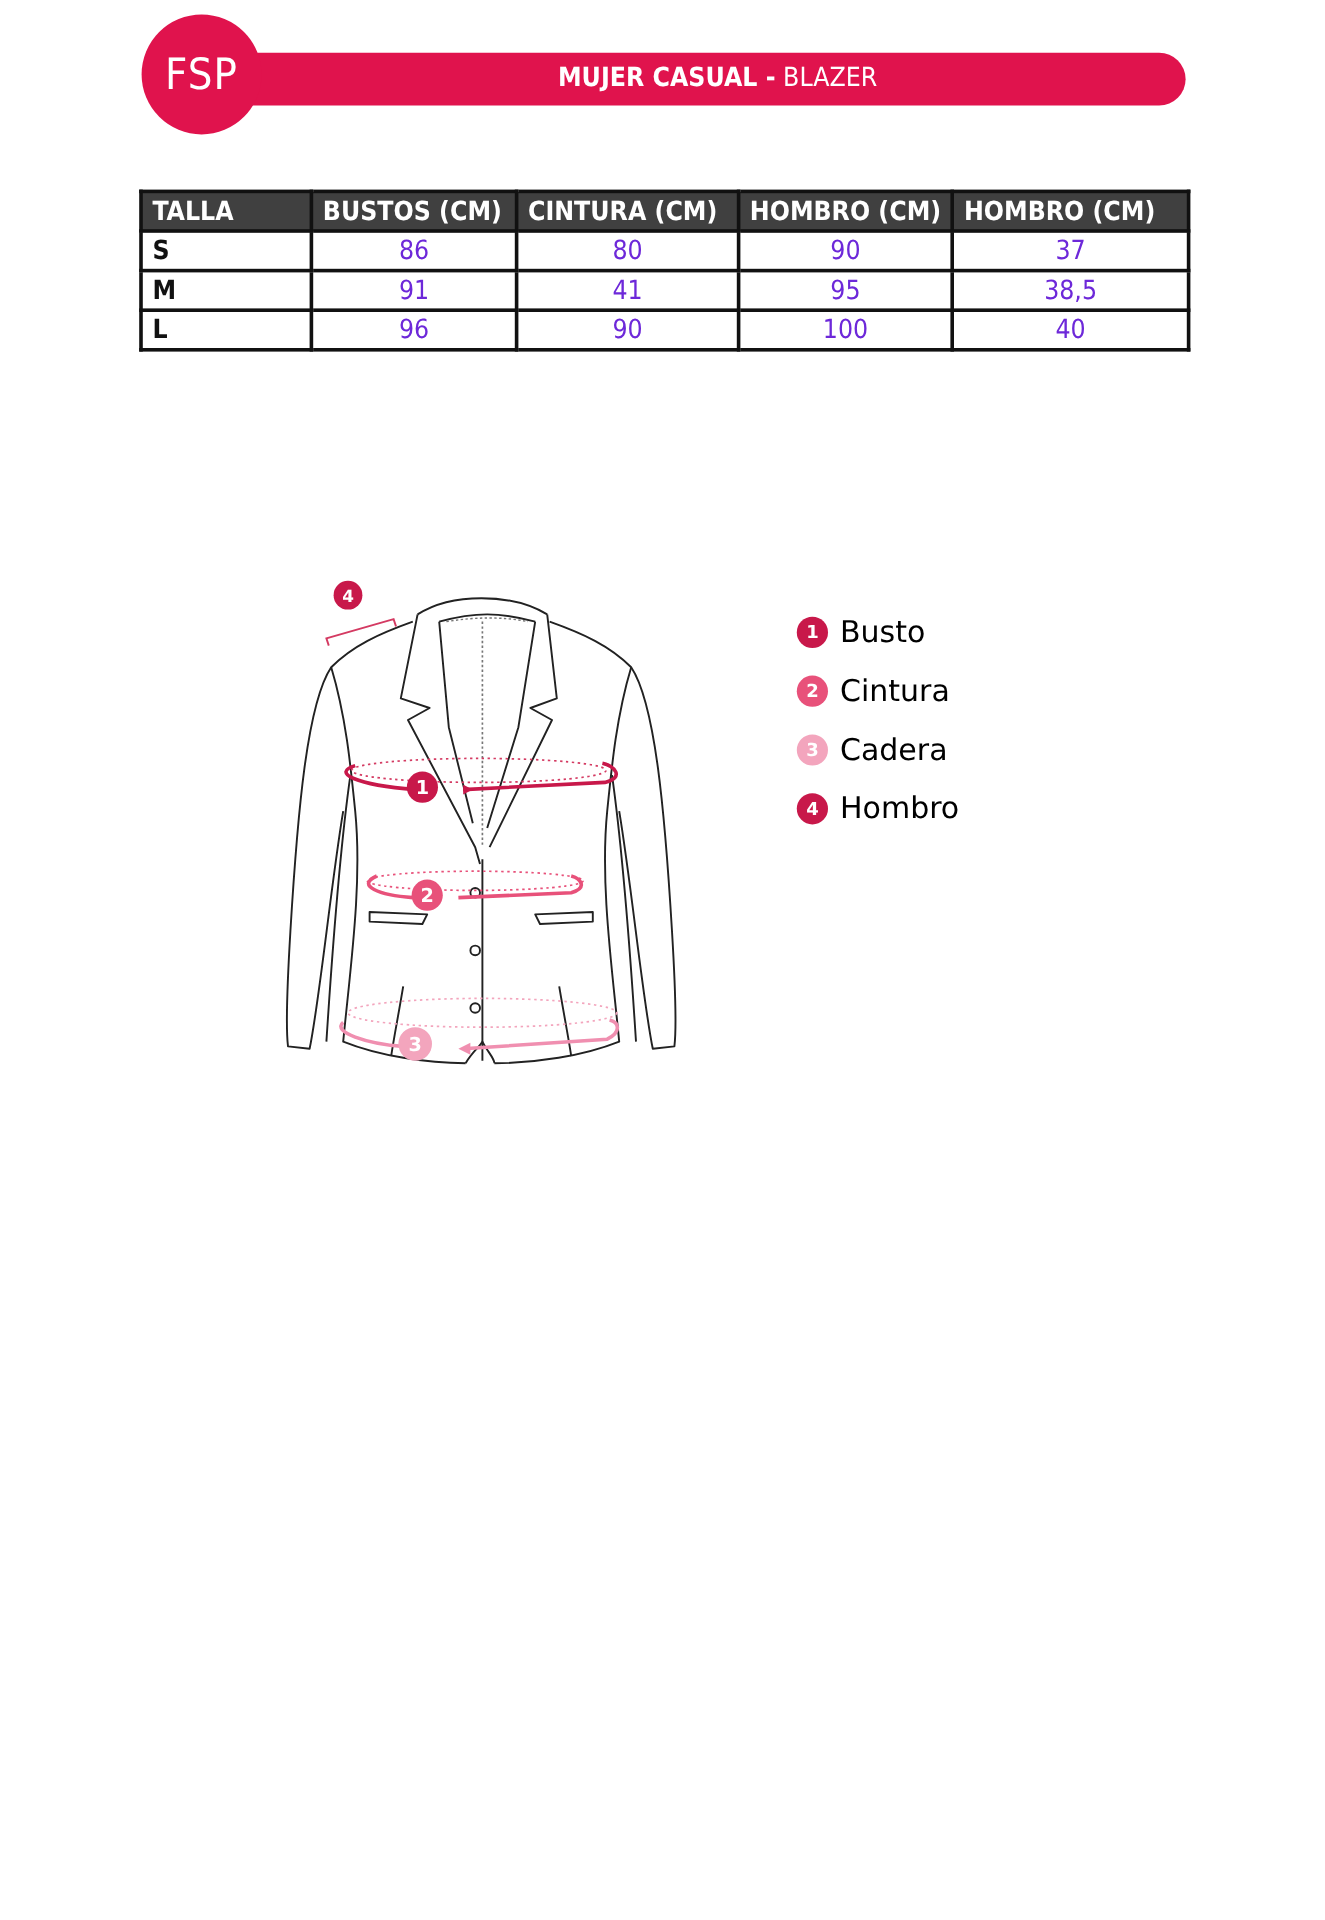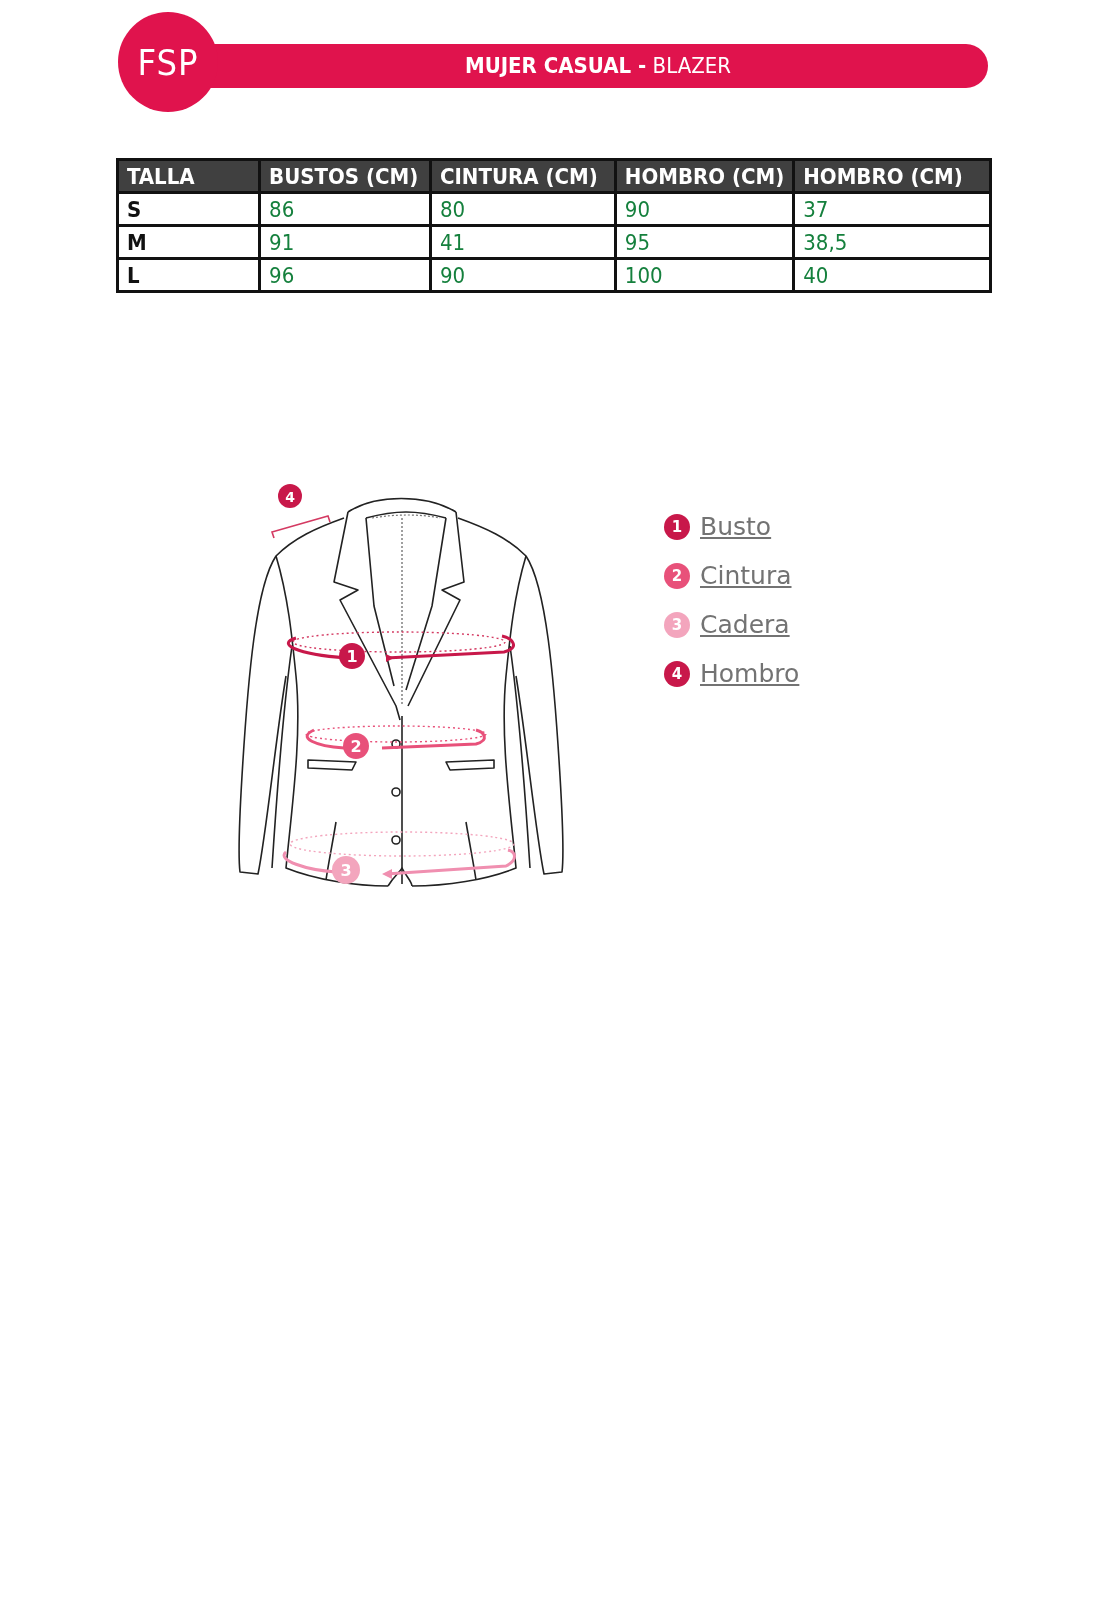--- a/index.html
+++ b/index.html
@@ -21,33 +21,33 @@
   .logo span { color: #ffffff; font-size: 36px; font-family: "DejaVu Sans Condensed", "DejaVu Sans", sans-serif;
                letter-spacing: 1px; }
 
   
   table.sizes { position: absolute; left: 116px; top: 158px; width: 876px;
                 border-collapse: collapse; border: 3px solid #111; }
   table.sizes th, table.sizes td { border: 3px solid #111; height: 30px; padding: 0 8px;
                 font-family: "DejaVu Sans Condensed", "DejaVu Sans", sans-serif; font-size: 22px; }
   table.sizes th { background: #404040; color: #ffffff; font-weight: bold; text-align: left;
                    white-space: nowrap; }
-  table.sizes td { color: #15803d; }
+  table.sizes td { color: #6d28d9; text-align: center; }
   table.sizes td.size { text-align: left; font-weight: bold; color: #111; }
   .c0 { width: 124px; } .c1 { width: 152px; } .c2 { width: 166px; } .c3 { width: 156px; } .c4 { width: 178px; }
 
   
   .diagram { position: absolute; left: 236px; top: 476px; width: 330px; height: 430px; }
 
   
   .legend { position: absolute; left: 664px; top: 502px; }
   .legend-item { display: flex; align-items: center; height: 49px; }
   .badge { width: 26px; height: 26px; border-radius: 50%; color: #fff; font-weight: bold;
            font-size: 15px; display: flex; align-items: center; justify-content: center; margin-right: 10px; }
-  .legend-label { font-family: "DejaVu Sans", sans-serif; font-size: 25px; color: #737373; text-decoration: underline; }
+  .legend-label { font-family: "DejaVu Sans", sans-serif; font-size: 25px; color: #000000; }
 </style>
 </head>
 <body>
 
 <div class="banner">
   <div class="banner-title">
     <span class="strong">MUJER CASUAL -</span>
     <span class="light">BLAZER</span>
   </div>
 </div>

